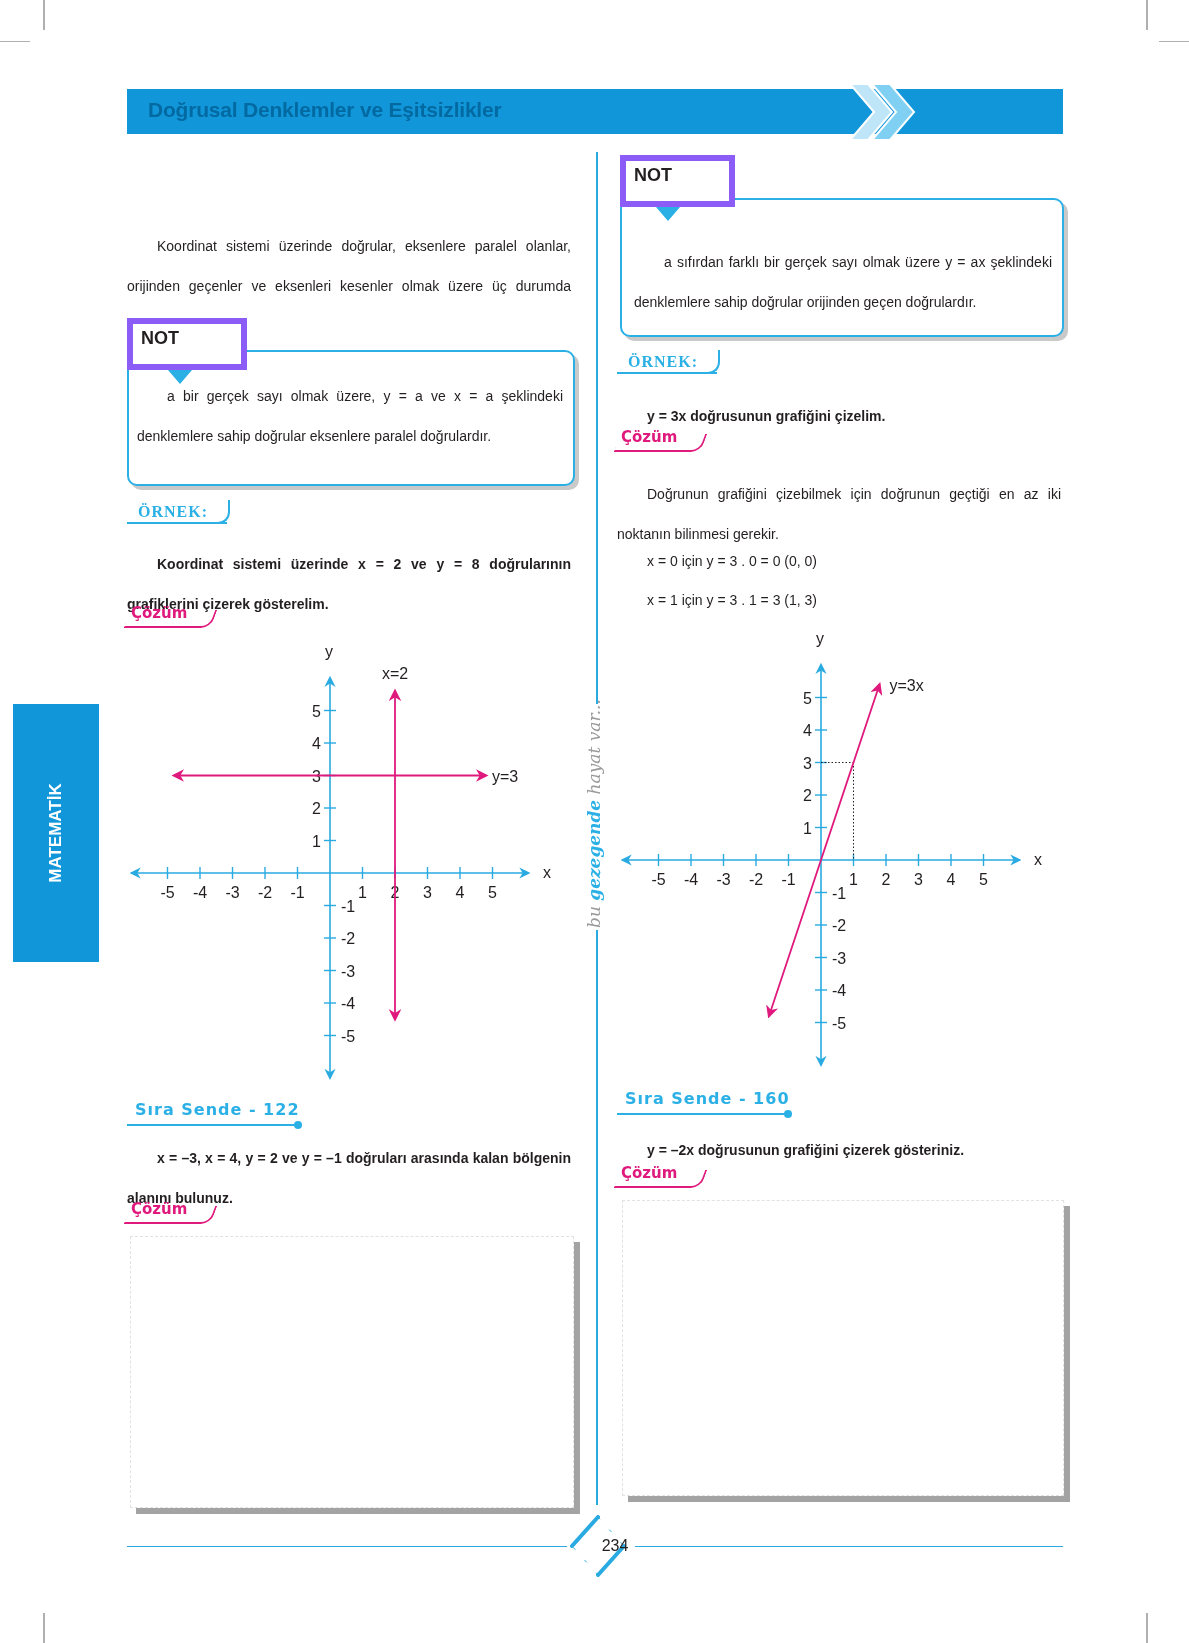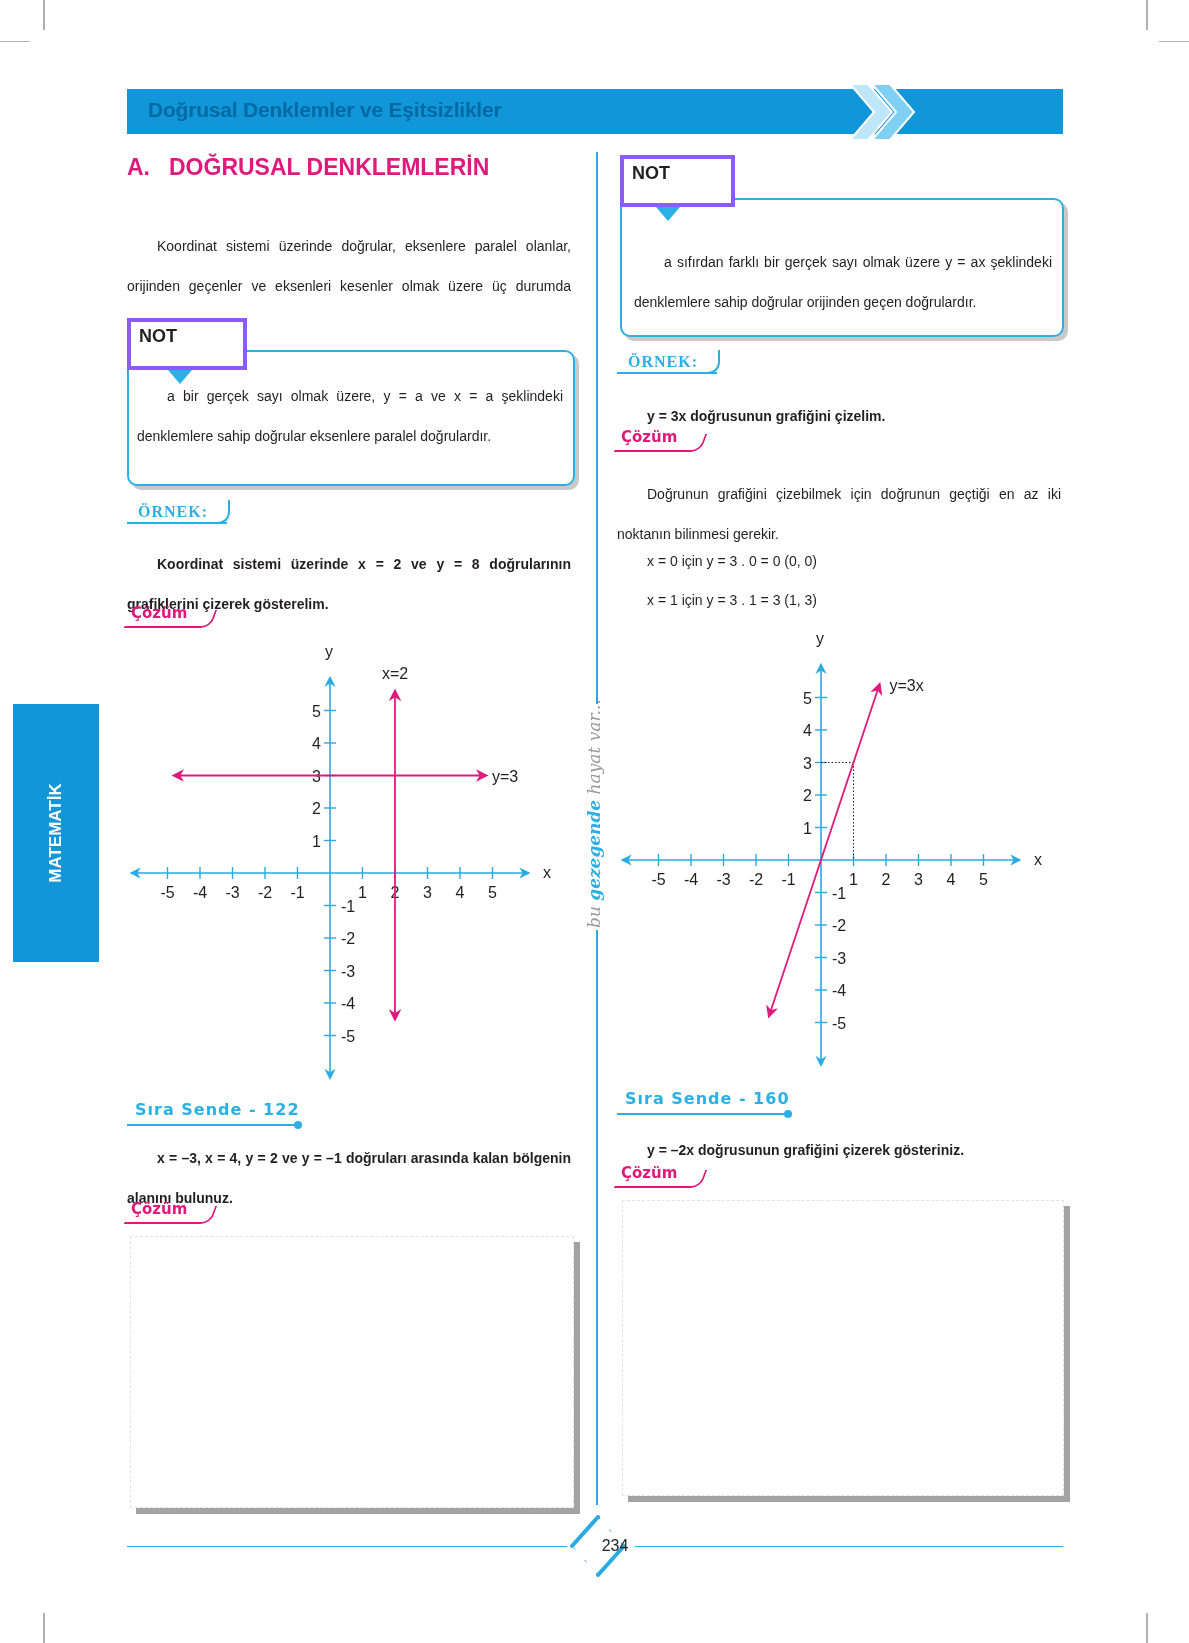--- a/index.html
+++ b/index.html
@@ -12,21 +12,21 @@
   .side-tab { left:13px; top:704px; width:86px; height:258px; background:#1196da; }
   .side-tab-label { position:absolute; left:50%; top:50%; transform:translate(-50%,-50%) rotate(-90deg); color:#fff; font-weight:bold; font-size:17px; white-space:nowrap; }
   .col-divider { left:596px; top:152px; width:0; border-left:2px solid #29aae1; }
   .section-title { left:127px; top:152px; color:#e0197d; font-size:23px; font-weight:bold; line-height:30px; }
   .section-title .letter { display:inline-block; width:42px; }
   .section-title .line2 { padding-left:42px; }
   .para { font-size:14px; line-height:40px; text-align:justify; }
   .indent { text-indent:30px; }
   .bold { font-weight:bold; }
   .note-box { border:2px solid #2bb0e6; border-radius:10px; box-shadow:4px 4px 0 #c9c9c9; background:#fff; }
-  .note-flag { background:#fff; border:4px solid #8b5cf6; font-weight:bold; font-size:18px; padding:4px 8px; box-sizing:border-box; }
+  .note-flag { background:#fff; border:6px solid #8b5cf6; font-weight:bold; font-size:18px; padding:4px 8px; box-sizing:border-box; }
   .note-tail { width:0; height:0; border-left:12px solid transparent; border-right:12px solid transparent; border-top:14px solid #2bb0e6; }
   .ornek { color:#2bb0e6; font-weight:bold; font-size:16px; letter-spacing:1px; font-family:Liberation Serif, serif; }
   .ornek-line { height:0; border-bottom:2px solid #2bb0e6; }
   .ornek-bracket { border:2px solid #2bb0e6; border-left:none; border-top:none; border-radius:0 0 12px 0; }
   .cozum { color:#e0197d; font-weight:bold; font-size:15px; font-family:"DejaVu Sans", sans-serif; }
   .cozum-line { border-bottom:2px solid #e0197d; border-right:2px solid #e0197d; border-radius:0 0 10px 0; transform:skewX(-20deg); }
   .sira { color:#2bb0e6; font-weight:bold; font-size:16px; letter-spacing:1px; font-family:"DejaVu Sans", sans-serif; }
   .sira-line { height:0; border-bottom:2px solid #2bb0e6; }
   .sira-dot { width:8px; height:8px; border-radius:50%; background:#2bb0e6; }
   .answer-box { border:1px dashed #e2e2e2; box-shadow:6px 6px 0 #a3a3a3; background:#fff; }
@@ -55,21 +55,20 @@
 
 <div class="abs side-tab">
   <span class="side-tab-label">MATEMATİK</span>
 </div>
 
 <div class="abs col-divider" style="height:552px;"></div>
 <div class="abs col-divider" style="top:930px;height:575px;"></div>
 <div class="abs watermark" style="left:584px;top:928px;"><span>bu </span><span class="hl">gezegende</span><span> hayat var...</span></div>
 
 <div class="abs section-title">
-  <div><span class="letter">A.</span><span>DOĞRUSAL DENKLEMLERİN</span></div>
 </div>
 
 <div class="abs para indent" style="left:127px;top:226px;width:444px;">Koordinat sistemi üzerinde doğrular, eksenlere paralel olanlar, orijinden geçenler ve eksenleri kesenler olmak üzere üç durumda incelenir.</div>
 
 <div class="abs note-box" style="left:127px;top:350px;width:444px;height:132px;">
   <div class="abs para indent" style="left:8px;top:24px;width:426px;">a bir gerçek sayı olmak üzere, y = a ve x = a şeklindeki denklemlere sahip doğrular eksenlere paralel doğrulardır.</div>
 </div>
 <div class="abs note-flag" style="left:127px;top:318px;width:120px;height:52px;">NOT</div>
 <div class="abs note-tail" style="left:168px;top:370px;"></div>
 

